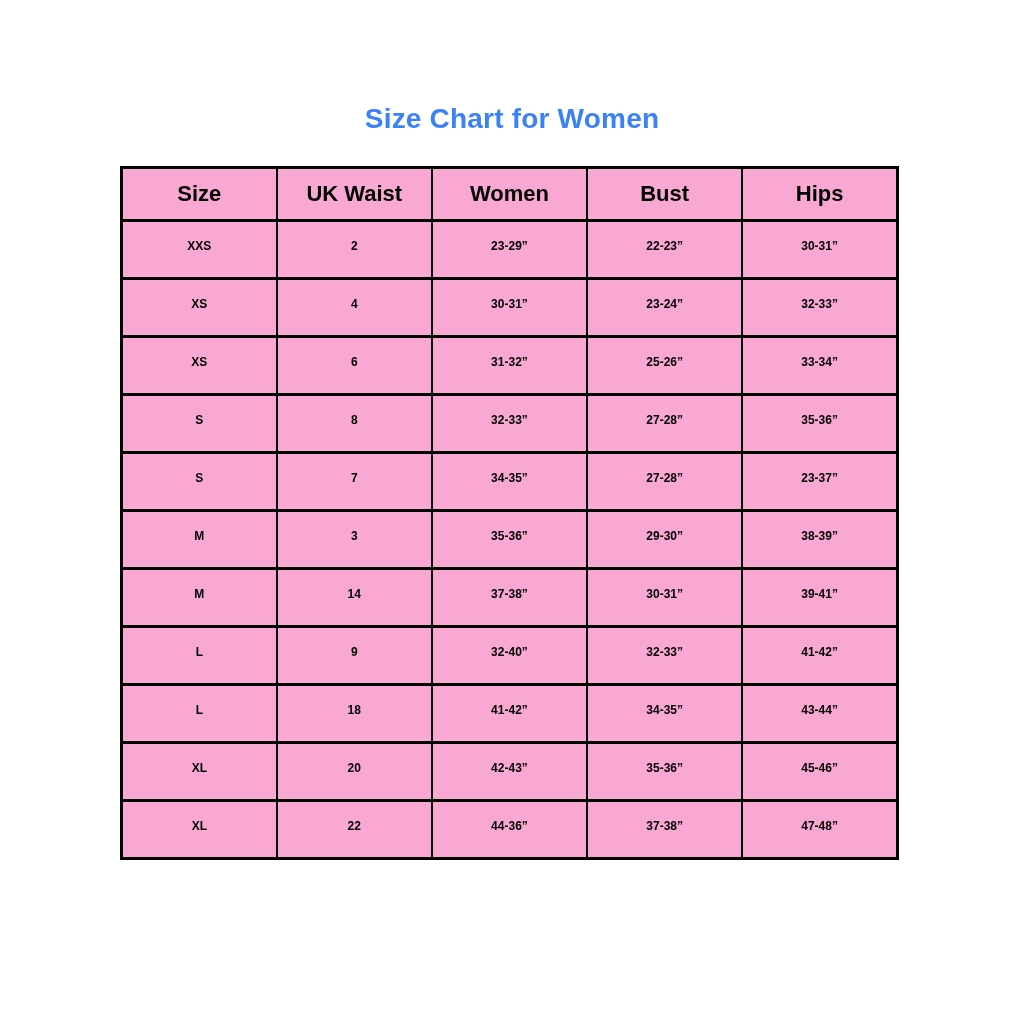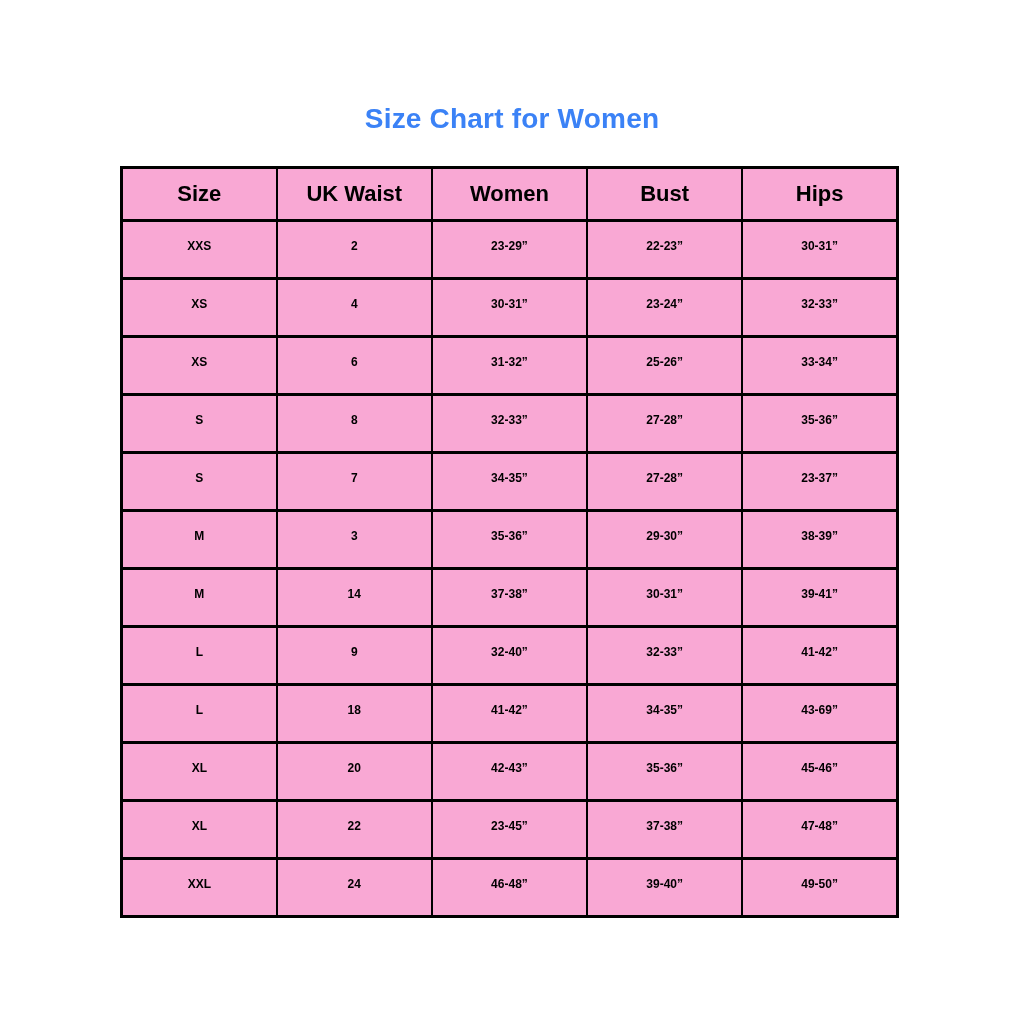--- a/index.html
+++ b/index.html
@@ -133,39 +133,32 @@
         <td>9</td>
         <td>32-40”</td>
         <td>32-33”</td>
         <td>41-42”</td>
       </tr>
       <tr>
         <td>L</td>
         <td>18</td>
         <td>41-42”</td>
         <td>34-35”</td>
-        <td>43-69”</td>
+        <td>43-44”</td>
       </tr>
       <tr>
         <td>XL</td>
         <td>20</td>
         <td>42-43”</td>
         <td>35-36”</td>
         <td>45-46”</td>
       </tr>
       <tr>
         <td>XL</td>
         <td>22</td>
-        <td>23-45”</td>
+        <td>44-36”</td>
         <td>37-38”</td>
         <td>47-48”</td>
-      </tr>
-      <tr>
-        <td>XXL</td>
-        <td>24</td>
-        <td>46-48”</td>
-        <td>39-40”</td>
-        <td>49-50”</td>
       </tr>
     </tbody>
   </table>
 
 </div>
 
 </body></html>

